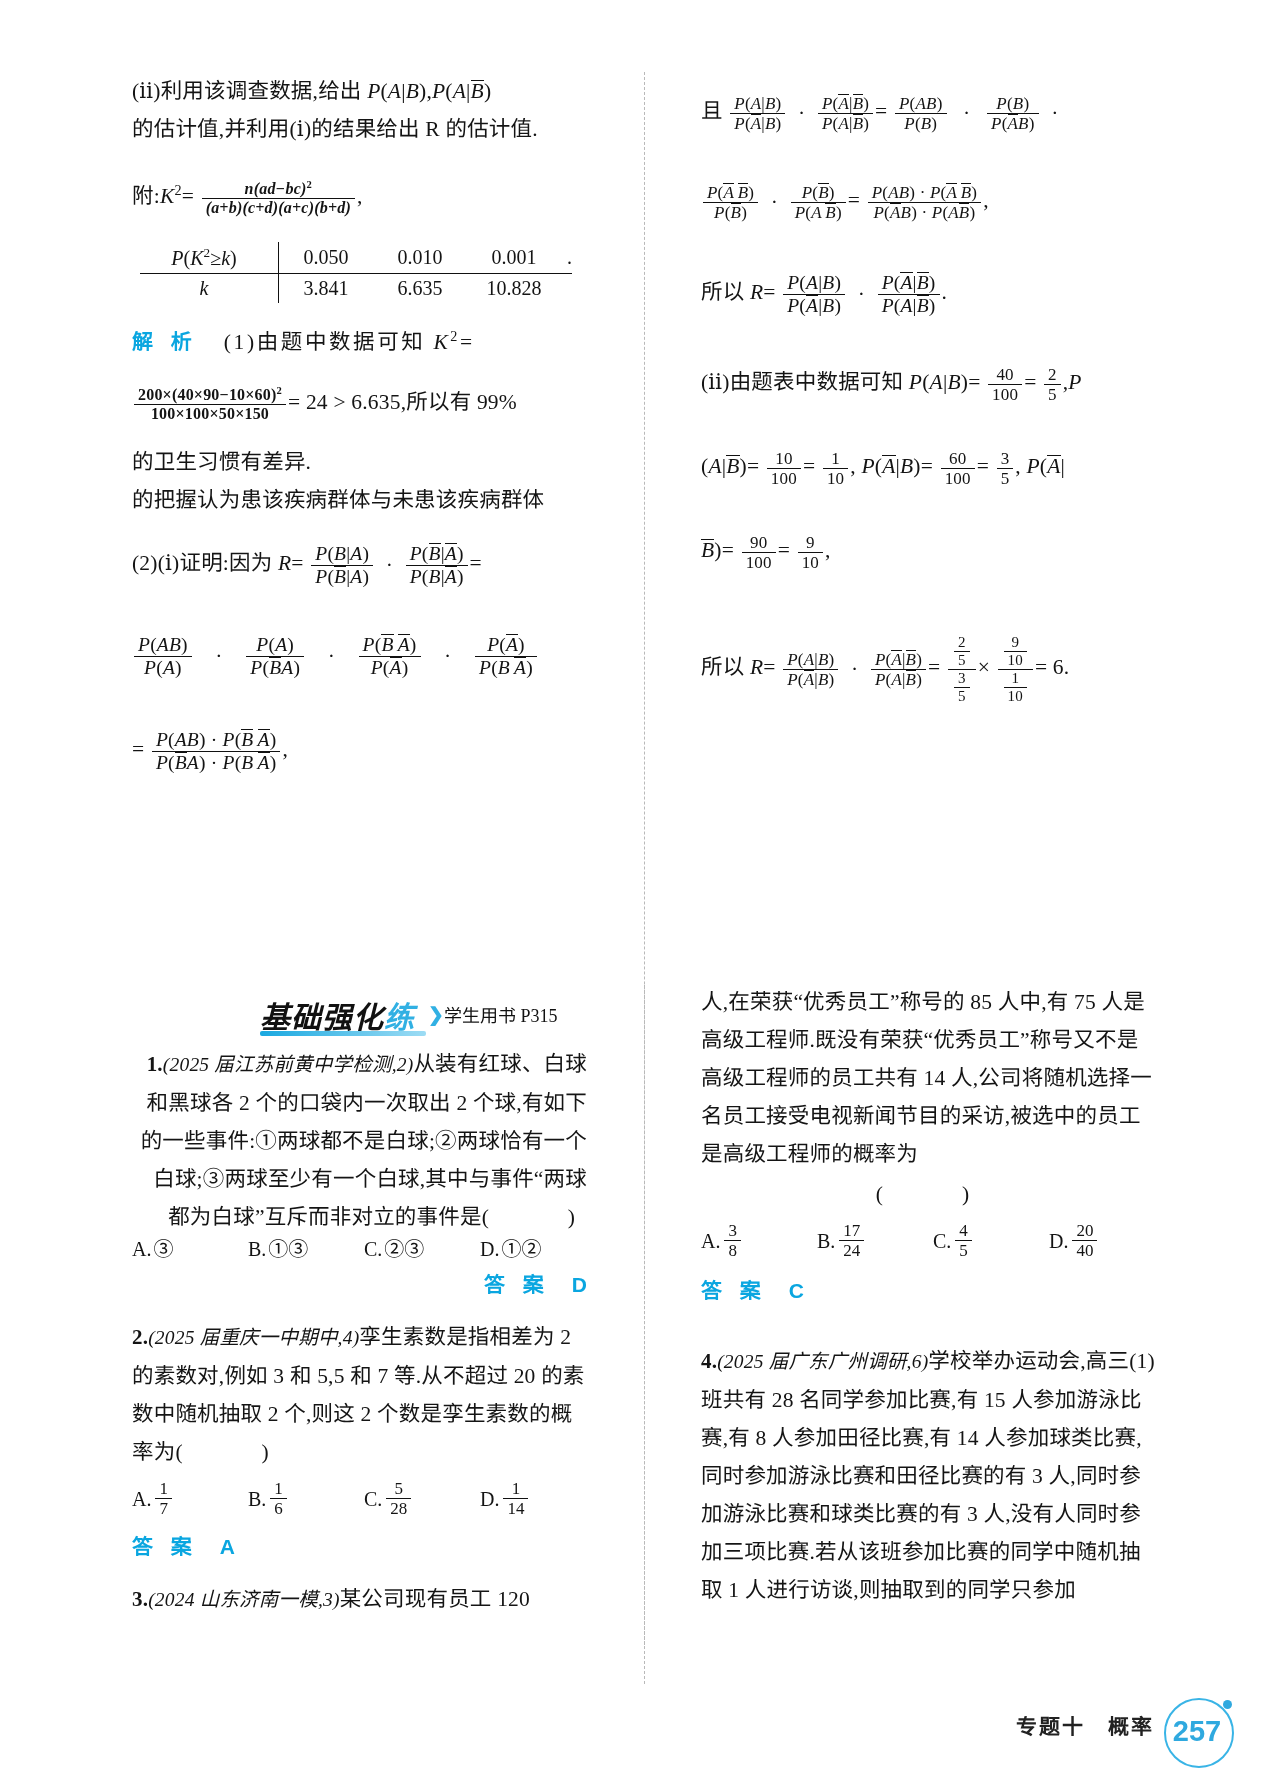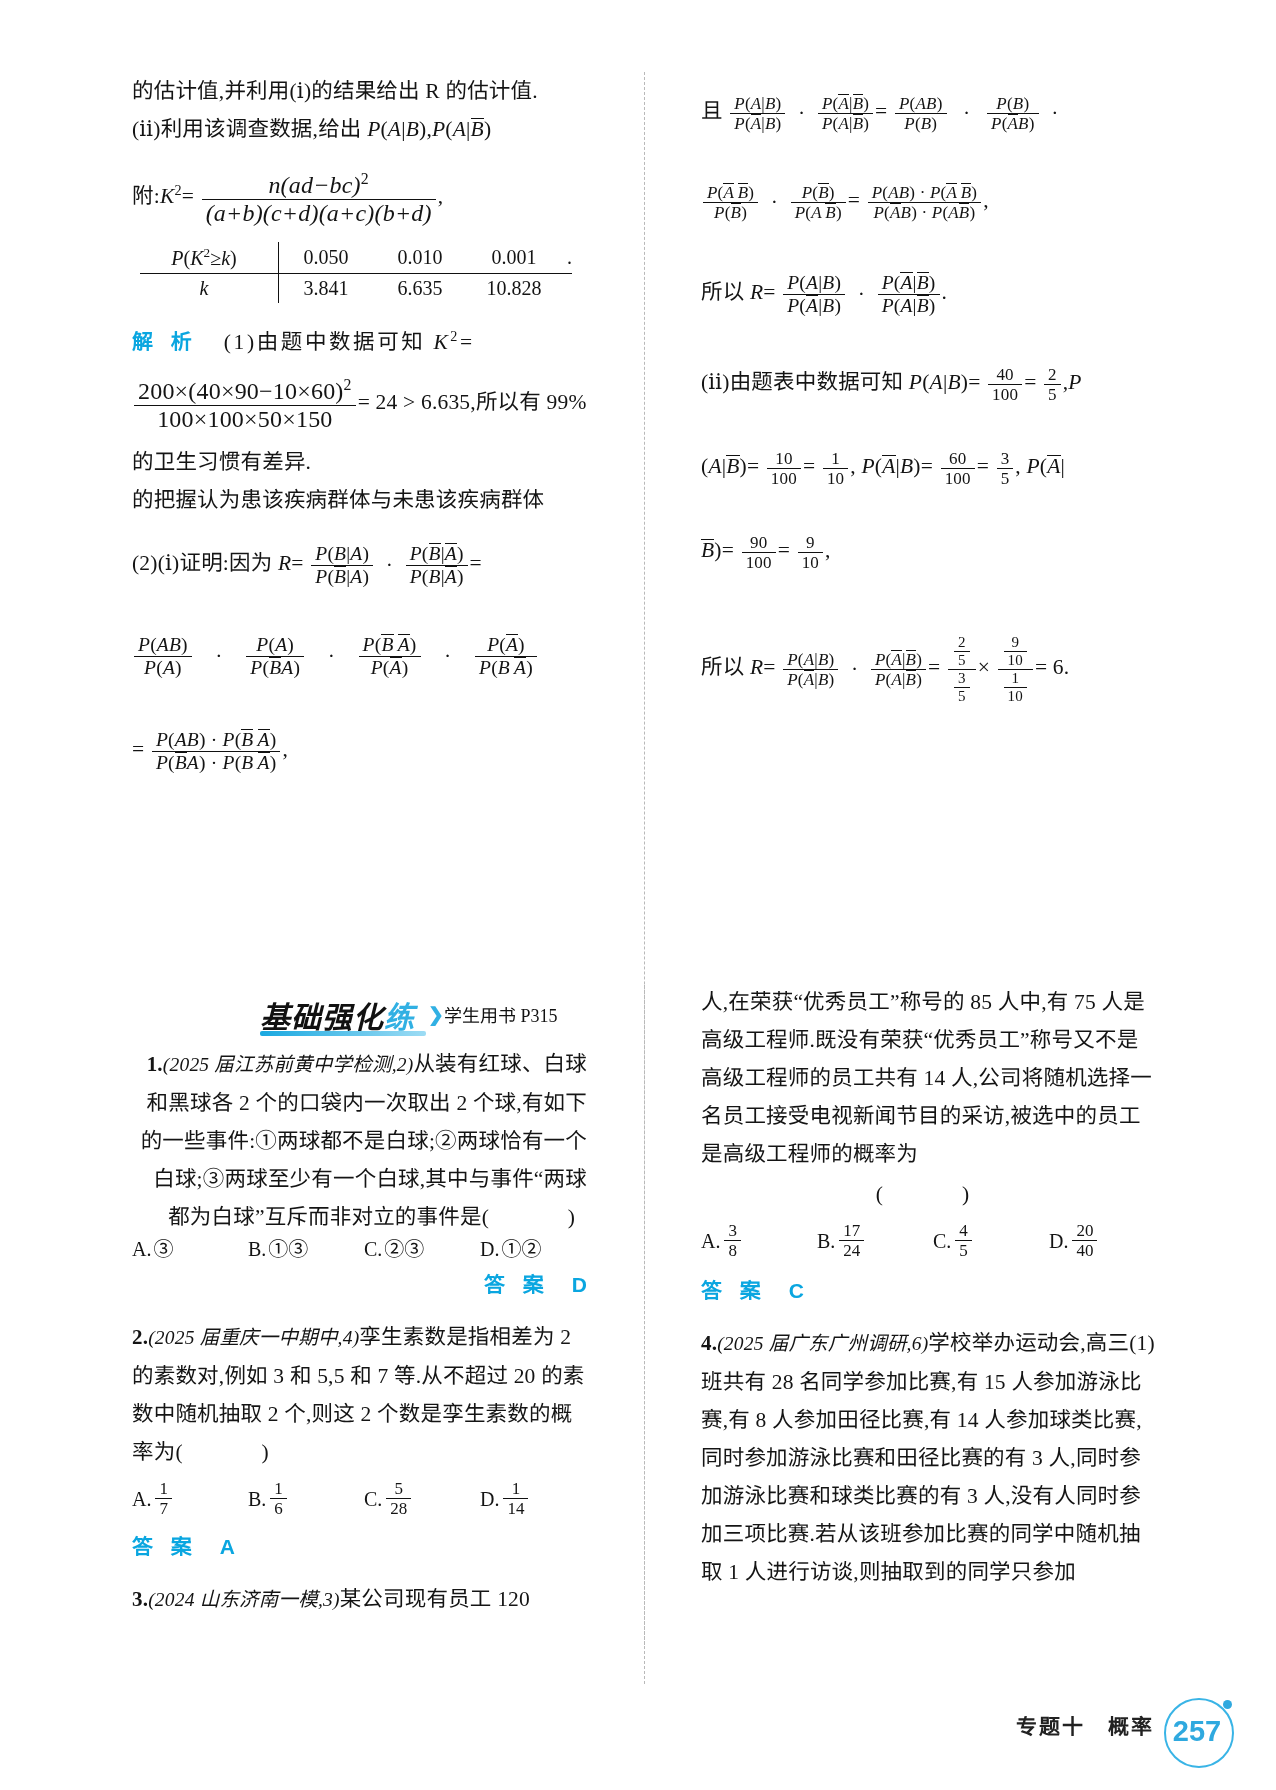--- a/index.html
+++ b/index.html
@@ -53,21 +53,21 @@
     display:inline-block;
     vertical-align:middle;
     text-align:center;
     margin:0 2px;
     line-height:1.12;
     font-size:19.5px;
   }
   .mfrac .num{display:block;padding:0 4px;border-bottom:1.3px solid #111;}
   .mfrac .den{display:block;padding:0 4px;}
   .mfrac.sml{font-size:17px;}
-  .mfrac.big{font-size:24px;}
+  .mfrac.big{font-size:16px;font-weight:bold;}
   .ovl{border-top:1.3px solid #111;display:inline-block;line-height:1.0;padding-top:0px;}
   .dot{display:inline-block;padding:0 5px;vertical-align:middle;}
   .sup{font-size:0.66em;vertical-align:super;}
 
   
   .ktable{
     margin-left:8px;
     margin-top:4px;
     font-size:20px;
   }
@@ -245,24 +245,24 @@
 <body>
 
 <div class="page">
 
   <div class="cols">
     <div class="col-divider"></div>
 
     <div class="col col-left">
 
       <div class="ln">
+        <span>(ⅱ)利用该调查数据,给出 </span><span class="it">P</span>(<span class="it">A</span>|<span class="it">B</span>)<span>,</span><span class="it">P</span>(<span class="it">A</span>|<span class="ovl it">B</span>)
+      </div>
+      <div class="ln">
         <span>的估计值,并利用(ⅰ)的结果给出 R 的估计值.</span>
-      </div>
-      <div class="ln">
-        <span>(ⅱ)利用该调查数据,给出 </span><span class="it">P</span>(<span class="it">A</span>|<span class="it">B</span>)<span>,</span><span class="it">P</span>(<span class="it">A</span>|<span class="ovl it">B</span>)
       </div>
 
       <div class="ln" style="line-height:84px;">
         <span>附</span><span>:</span><span class="it">K</span><span class="sup">2</span><span>=</span>
         <span class="mfrac big">
           <span class="num"><span class="it">n(ad−bc)</span><span class="sup">2</span></span>
           <span class="den it">(a+b)(c+d)(a+c)(b+d)</span>
         </span><span>,</span>
       </div>
 
@@ -594,21 +594,21 @@
             <span class="mfrac sml">
               <span class="num">20</span>
               <span class="den">40</span>
             </span>
           </div>
       </div>
       <div class="ln" style="margin-top:12px;">
         <span class="tag-daan">答 案</span><span class="ans-letter">C</span>
       </div>
 
-      <div class="q" style="margin-top:14px;">
+      <div class="q" style="margin-top:32px;">
         <div class="ln wrap">
           <span class="qnum">4.</span><span class="src">(2025 届广东广州调研,6)</span><span>学校举办运动会,高三(1)班共有 28 名同学参加比赛,有 15 人参加游泳比赛,有 8 人参加田径比赛,有 14 人参加球类比赛,同时参加游泳比赛和田径比赛的有 3 人,同时参加游泳比赛和球类比赛的有 3 人,没有人同时参加三项比赛.若从该班参加比赛的同学中随机抽取 1 人进行访谈,则抽取到的同学只参加</span>
         </div>
       </div>
 
     </div>
   </div>
 
   <div class="footer">
     <div class="ftxt"><span>专题十</span>　<span>概率</span></div>

